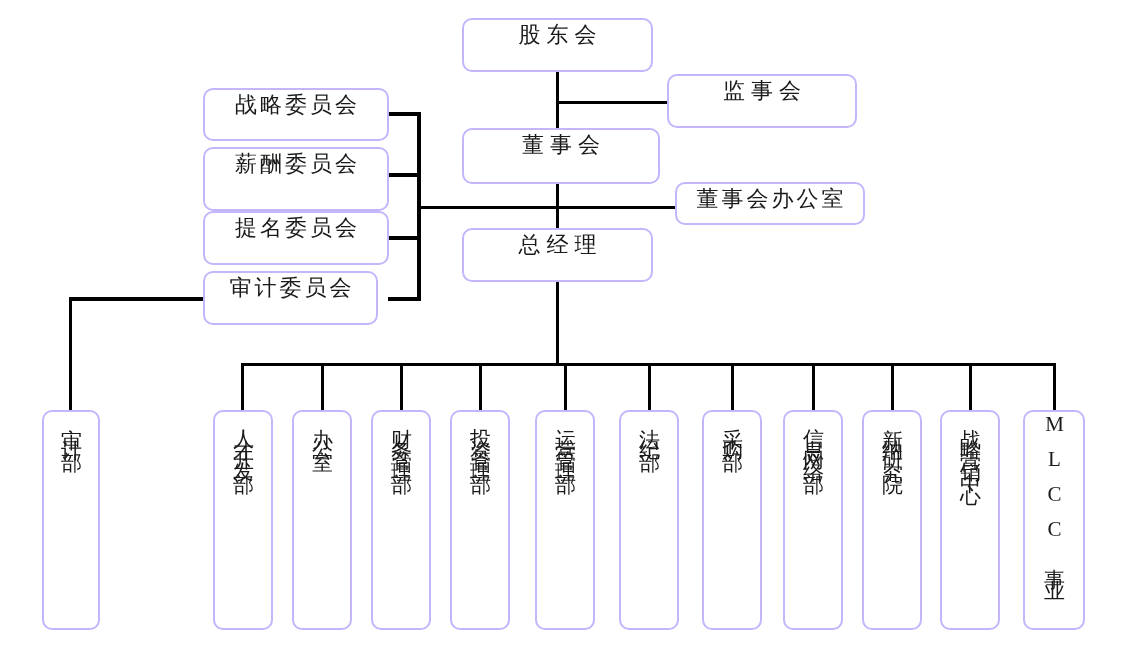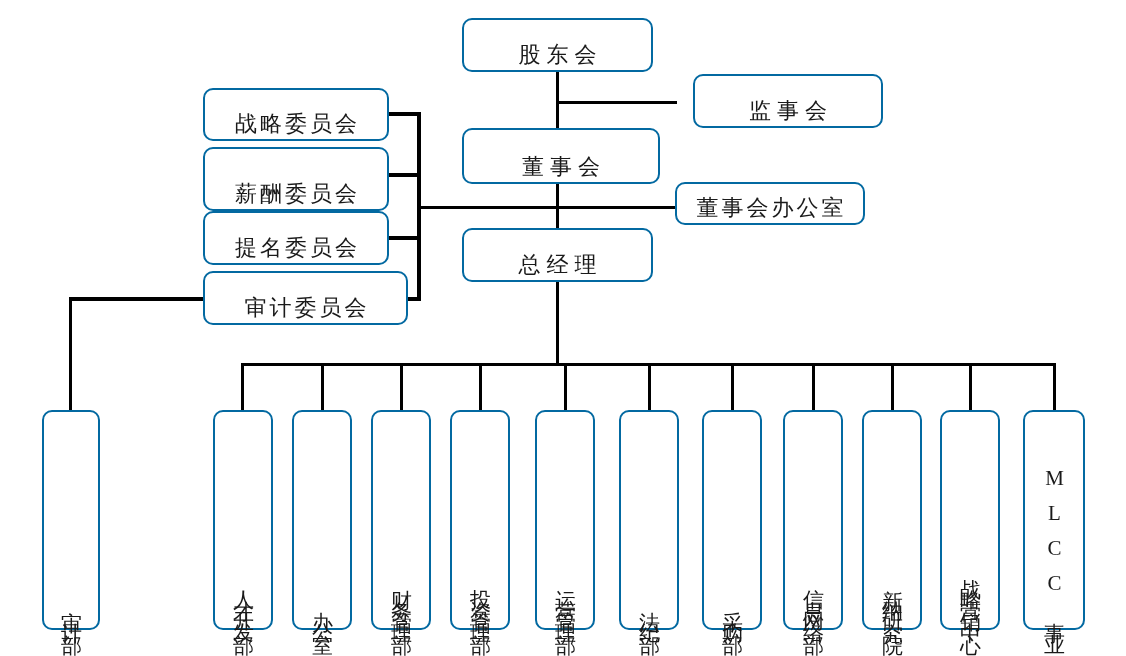--- a/index.html
+++ b/index.html
@@ -8,24 +8,24 @@
     width:1126px;height:656px;
     background:#ffffff;
     font-family:"Liberation Serif","DejaVu Serif",serif;
     color:#1a1a1a;
     overflow:hidden;
   }
   .line{position:absolute;background:#000000;}
   .box{
     position:absolute;
     background:#ffffff;
-    border:2px solid #0369a1;
+    border:2px solid #c4b5fd;
     border-radius:10px;
     display:flex;
-    align-items:flex-end;
+    align-items:flex-start;
     justify-content:center;
     box-sizing:border-box;
     font-size:22px;
   }
   .hbox span{letter-spacing:6px;text-indent:6px;white-space:nowrap;}
   .hbox.tight span{letter-spacing:3px;text-indent:3px;}
   .vbox{font-size:21px;}
   .vbox span{
     writing-mode:vertical-lr;
     text-orientation:upright;
@@ -69,21 +69,21 @@
   <div class="line" style="left:648px;top:363px;width:3px;height:49px"></div>
   <div class="line" style="left:731px;top:363px;width:3px;height:49px"></div>
   <div class="line" style="left:812px;top:363px;width:3px;height:49px"></div>
   <div class="line" style="left:891px;top:363px;width:3px;height:49px"></div>
   <div class="line" style="left:969px;top:363px;width:3px;height:49px"></div>
   <div class="line" style="left:1053px;top:363px;width:3px;height:49px"></div>
 
   <div class="box hbox" style="left:462px;top:18px;width:191px;height:54px">
     <span>股东会</span>
   </div>
-  <div class="box hbox" style="left:693px;top:74px;width:190px;height:54px">
+  <div class="box hbox" style="left:667px;top:74px;width:190px;height:54px">
     <span>监事会</span>
   </div>
   <div class="box hbox" style="left:462px;top:128px;width:198px;height:56px">
     <span>董事会</span>
   </div>
   <div class="box hbox tight" style="left:675px;top:182px;width:190px;height:43px">
     <span>董事会办公室</span>
   </div>
   <div class="box hbox tight" style="left:203px;top:88px;width:186px;height:53px">
     <span>战略委员会</span>
@@ -91,21 +91,21 @@
 
   <div class="box hbox" style="left:462px;top:228px;width:191px;height:54px">
     <span>总经理</span>
   </div>
   <div class="box hbox tight" style="left:203px;top:147px;width:186px;height:64px">
     <span>薪酬委员会</span>
   </div>
   <div class="box hbox tight" style="left:203px;top:211px;width:186px;height:54px">
     <span>提名委员会</span>
   </div>
-  <div class="box hbox tight" style="left:203px;top:271px;width:205px;height:54px">
+  <div class="box hbox tight" style="left:203px;top:271px;width:175px;height:54px">
     <span>审计委员会</span>
   </div>
 
   <div class="box vbox" style="left:42px;top:410px;width:58px;height:220px">
     <span>审计部</span>
   </div>
   <div class="box vbox" style="left:213px;top:410px;width:60px;height:220px">
     <span>人才开发部</span>
   </div>
   <div class="box vbox" style="left:292px;top:410px;width:60px;height:220px">

